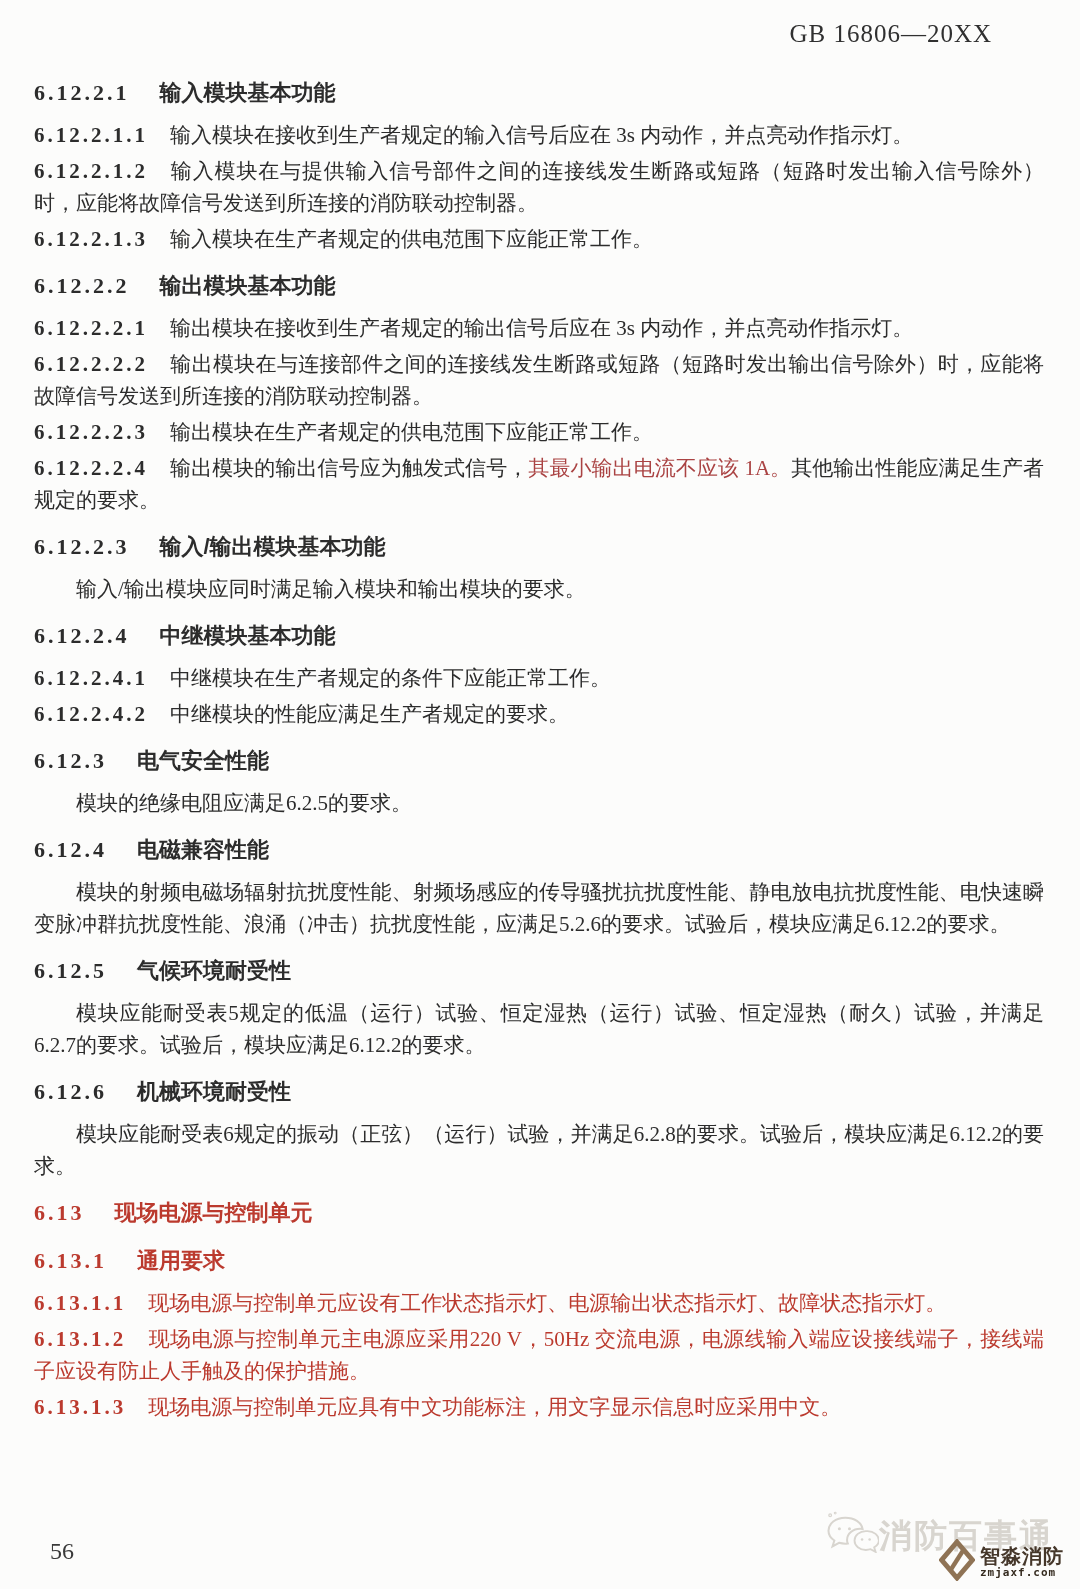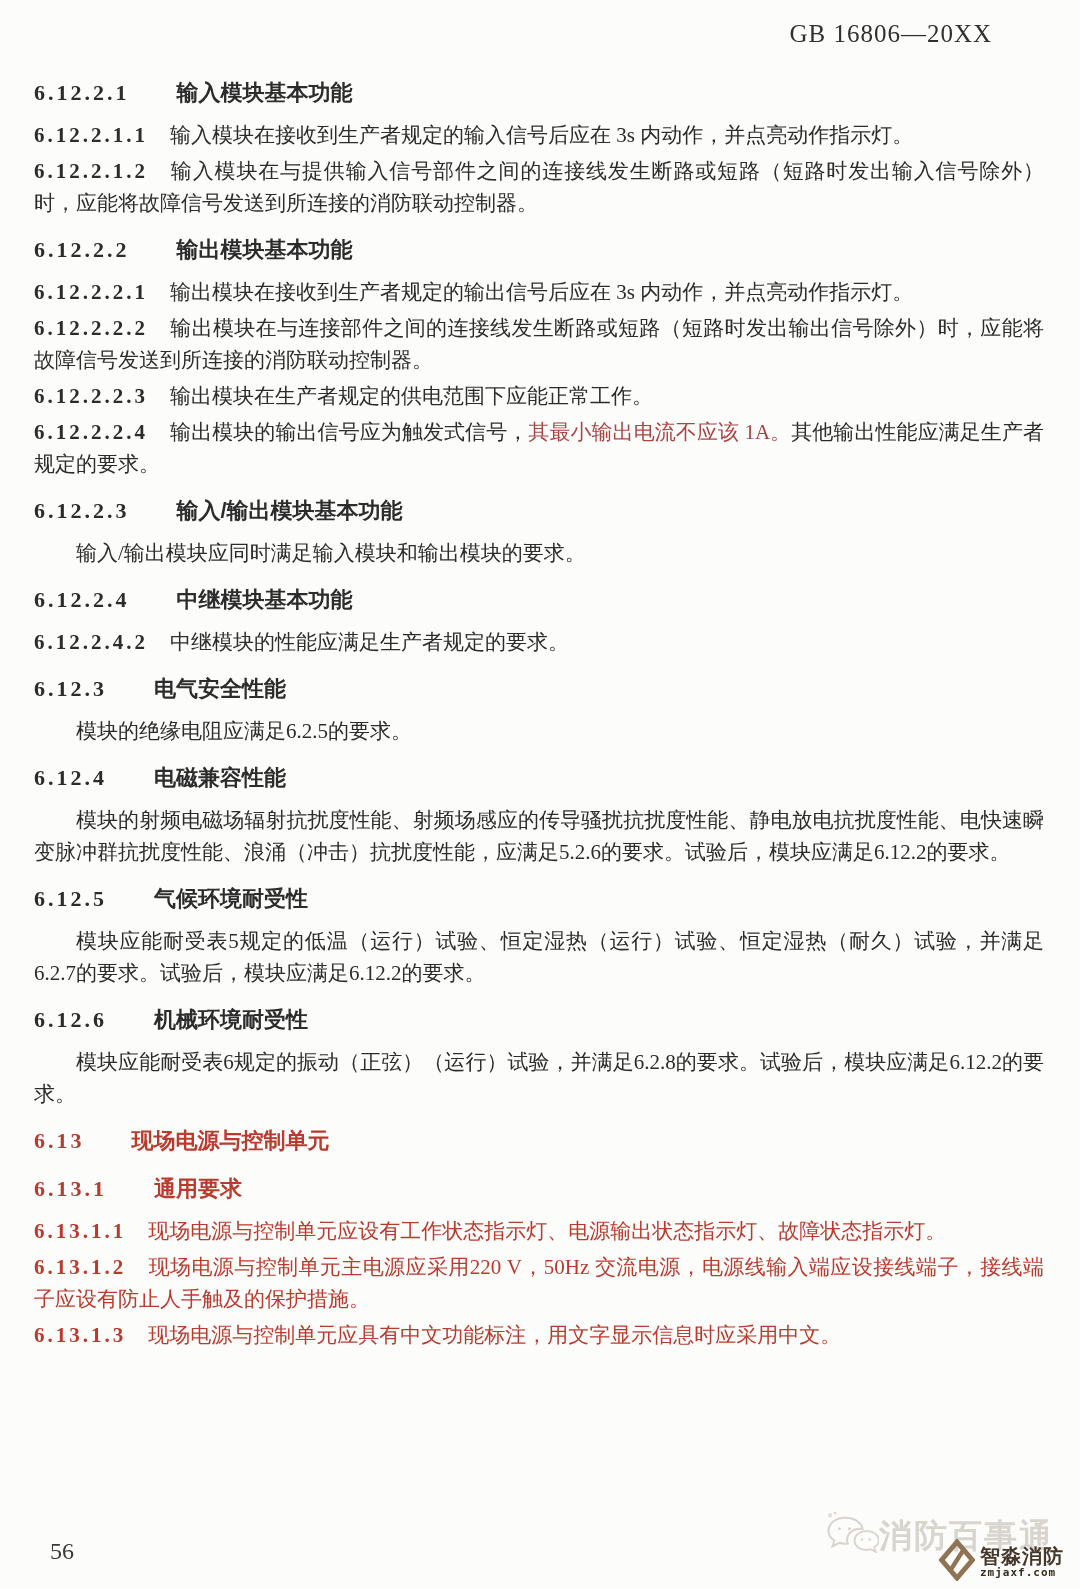--- a/index.html
+++ b/index.html
@@ -37,21 +37,21 @@
   .clause-heading{
     font-family:"Liberation Sans","DejaVu Sans",sans-serif;
     font-weight:bold;
     font-size:22px;line-height:34px;
     margin:14px 0 9px 0;
     color:var(--text);
   }
   .clause-heading .num{
     font-family:"Liberation Serif","DejaVu Serif",serif;
     letter-spacing:3px;
-    margin-right:47px;
+    margin-right:30px;
     font-weight:bold;
   }
   .clause{
     font-size:21px;line-height:32px;
     margin:4px 0;
     text-align:justify;
     color:var(--text);
   }
   .clause .num{
     letter-spacing:3px;
@@ -98,28 +98,30 @@
 <div class="page">
 
   <div class="page-header">
     <span class="doc-code">GB 16806—20XX</span>
   </div>
 
   <main class="doc-body" id="doc-content">
       <div class="clause-heading"><span class="num">6.12.2.1</span><span class="title">输入模块基本功能</span></div>
       <p class="clause"><span class="num">6.12.2.1.1</span><span>输入模块在接收到生产者规定的输入信号后应在 3s 内动作，并点亮动作指示灯。</span></p>
       <p class="clause"><span class="num">6.12.2.1.2</span><span>输入模块在与提供输入信号部件之间的连接线发生断路或短路（短路时发出输入信号除外）时，应能将故障信号发送到所连接的消防联动控制器。</span></p>
+      <p class="clause"><span class="num">6.12.2.1.3</span><span>输入模块在生产者规定的供电范围下应能正常工作。</span></p>
       <div class="clause-heading"><span class="num">6.12.2.2</span><span class="title">输出模块基本功能</span></div>
       <p class="clause"><span class="num">6.12.2.2.1</span><span>输出模块在接收到生产者规定的输出信号后应在 3s 内动作，并点亮动作指示灯。</span></p>
       <p class="clause"><span class="num">6.12.2.2.2</span><span>输出模块在与连接部件之间的连接线发生断路或短路（短路时发出输出信号除外）时，应能将故障信号发送到所连接的消防联动控制器。</span></p>
       <p class="clause"><span class="num">6.12.2.2.3</span><span>输出模块在生产者规定的供电范围下应能正常工作。</span></p>
       <p class="clause"><span class="num">6.12.2.2.4</span><span>输出模块的输出信号应为触发式信号，</span><span class="red">其最小输出电流不应该 1A。</span><span>其他输出性能应满足生产者规定的要求。</span></p>
       <div class="clause-heading"><span class="num">6.12.2.3</span><span class="title">输入/输出模块基本功能</span></div>
       <p class="clause indent"><span>输入/输出模块应同时满足输入模块和输出模块的要求。</span></p>
       <div class="clause-heading"><span class="num">6.12.2.4</span><span class="title">中继模块基本功能</span></div>
+      <p class="clause"><span class="num">6.12.2.4.1</span><span>中继模块在生产者规定的条件下应能正常工作。</span></p>
       <p class="clause"><span class="num">6.12.2.4.2</span><span>中继模块的性能应满足生产者规定的要求。</span></p>
       <div class="clause-heading"><span class="num">6.12.3</span><span class="title">电气安全性能</span></div>
       <p class="clause indent"><span>模块的绝缘电阻应满足6.2.5的要求。</span></p>
       <div class="clause-heading"><span class="num">6.12.4</span><span class="title">电磁兼容性能</span></div>
       <p class="clause indent"><span>模块的射频电磁场辐射抗扰度性能、射频场感应的传导骚扰抗扰度性能、静电放电抗扰度性能、电快速瞬变脉冲群抗扰度性能、浪涌（冲击）抗扰度性能，应满足5.2.6的要求。试验后，模块应满足6.12.2的要求。</span></p>
       <div class="clause-heading"><span class="num">6.12.5</span><span class="title">气候环境耐受性</span></div>
       <p class="clause indent"><span>模块应能耐受表5规定的低温（运行）试验、恒定湿热（运行）试验、恒定湿热（耐久）试验，并满足6.2.7的要求。试验后，模块应满足6.12.2的要求。</span></p>
       <div class="clause-heading"><span class="num">6.12.6</span><span class="title">机械环境耐受性</span></div>
       <p class="clause indent"><span>模块应能耐受表6规定的振动（正弦）（运行）试验，并满足6.2.8的要求。试验后，模块应满足6.12.2的要求。</span></p>
       <div class="clause-heading red"><span class="num">6.13</span><span class="title">现场电源与控制单元</span></div>

